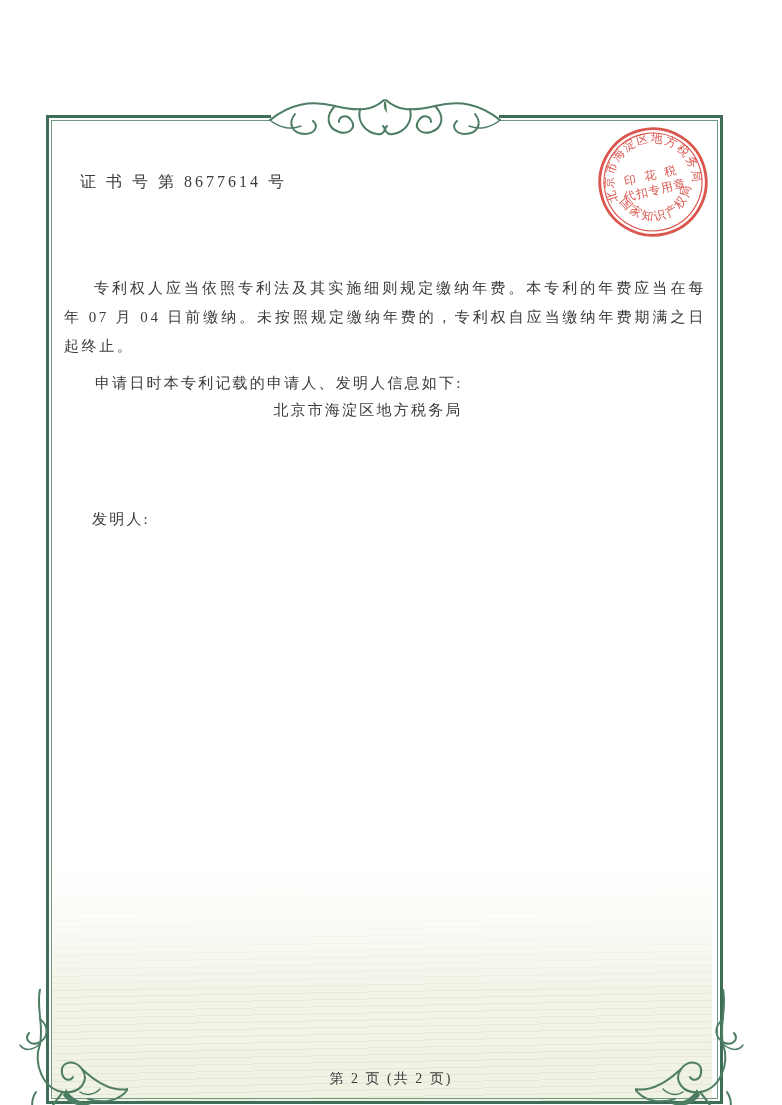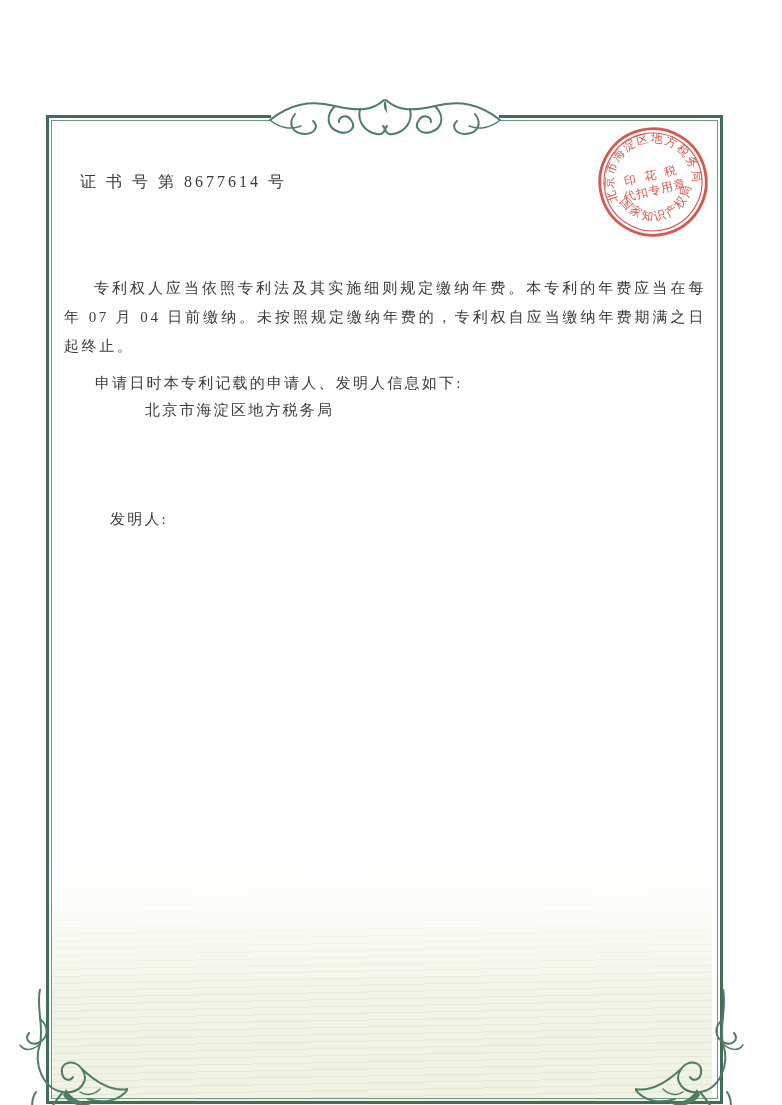--- a/index.html
+++ b/index.html
@@ -41,24 +41,24 @@
   
   .txt{position:absolute;color:#3b3b3d;}
   .cert-no{
     left:80px;top:128px;font-size:16px;letter-spacing:3px;
   }
   .para{
     left:64px;top:230px;width:642px;
     font-size:15px;line-height:29px;letter-spacing:2.6px;
     text-align:justify;text-indent:2em;
   }
-  .info{left:95px;top:326px;font-size:15px;line-height:27px;letter-spacing:2.2px;}
+  .info{left:95px;top:326px;font-size:15px;line-height:27px;letter-spacing:2.2px;text-align:right;}
   .info .line{white-space:nowrap;}
   .info .value{margin-left:50px;}
-  .inventor-block{left:110px;top:462px;font-size:15px;line-height:27px;letter-spacing:2.2px;}
+  .inventor-block{left:92px;top:462px;font-size:15px;line-height:27px;letter-spacing:2.2px;}
   .footer{
     left:0;top:1026px;width:782px;text-align:center;
     font-size:14px;letter-spacing:2px;color:#3b3b3d;
   }
 
   
   .stamp{
     position:absolute;left:596px;top:81px;width:114px;height:114px;
     transform:rotate(-13deg);
     opacity:0.9;
@@ -153,14 +153,15 @@
 
   <div class="txt info">
     <div class="line">申请日时本专利记载的申请人、发明人信息如下:</div>
     <div class="line value">北京市海淀区地方税务局</div>
   </div>
 
   <div class="txt inventor-block">
     <div class="line">发明人:</div>
   </div>
 
+  <div class="txt footer">第 2 页 (共 2 页)</div>
 
 </div>
 
 </body></html>

